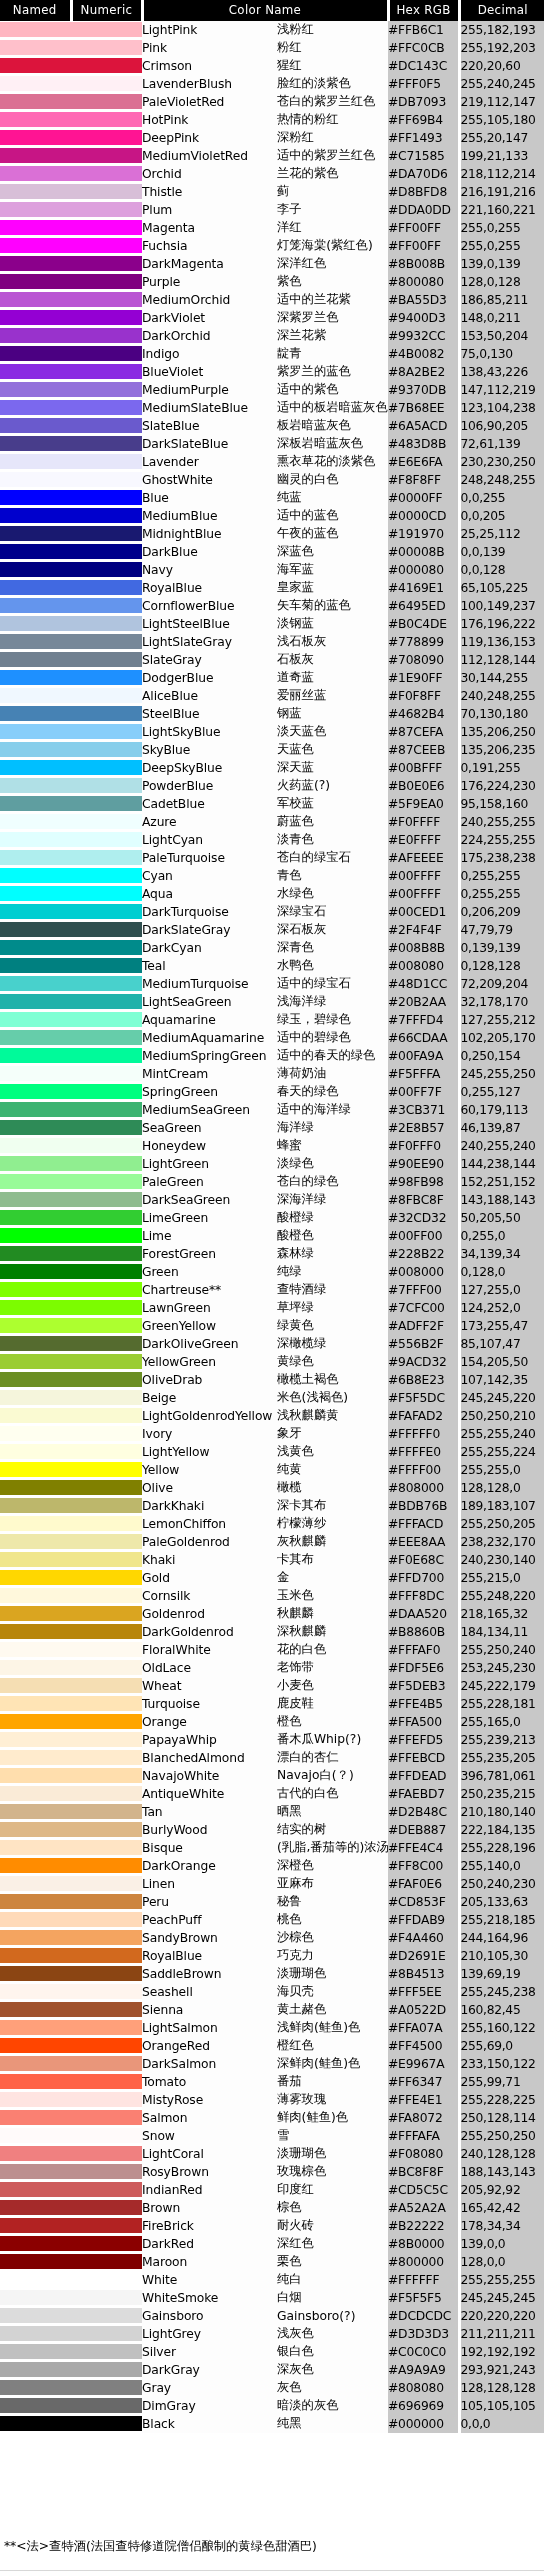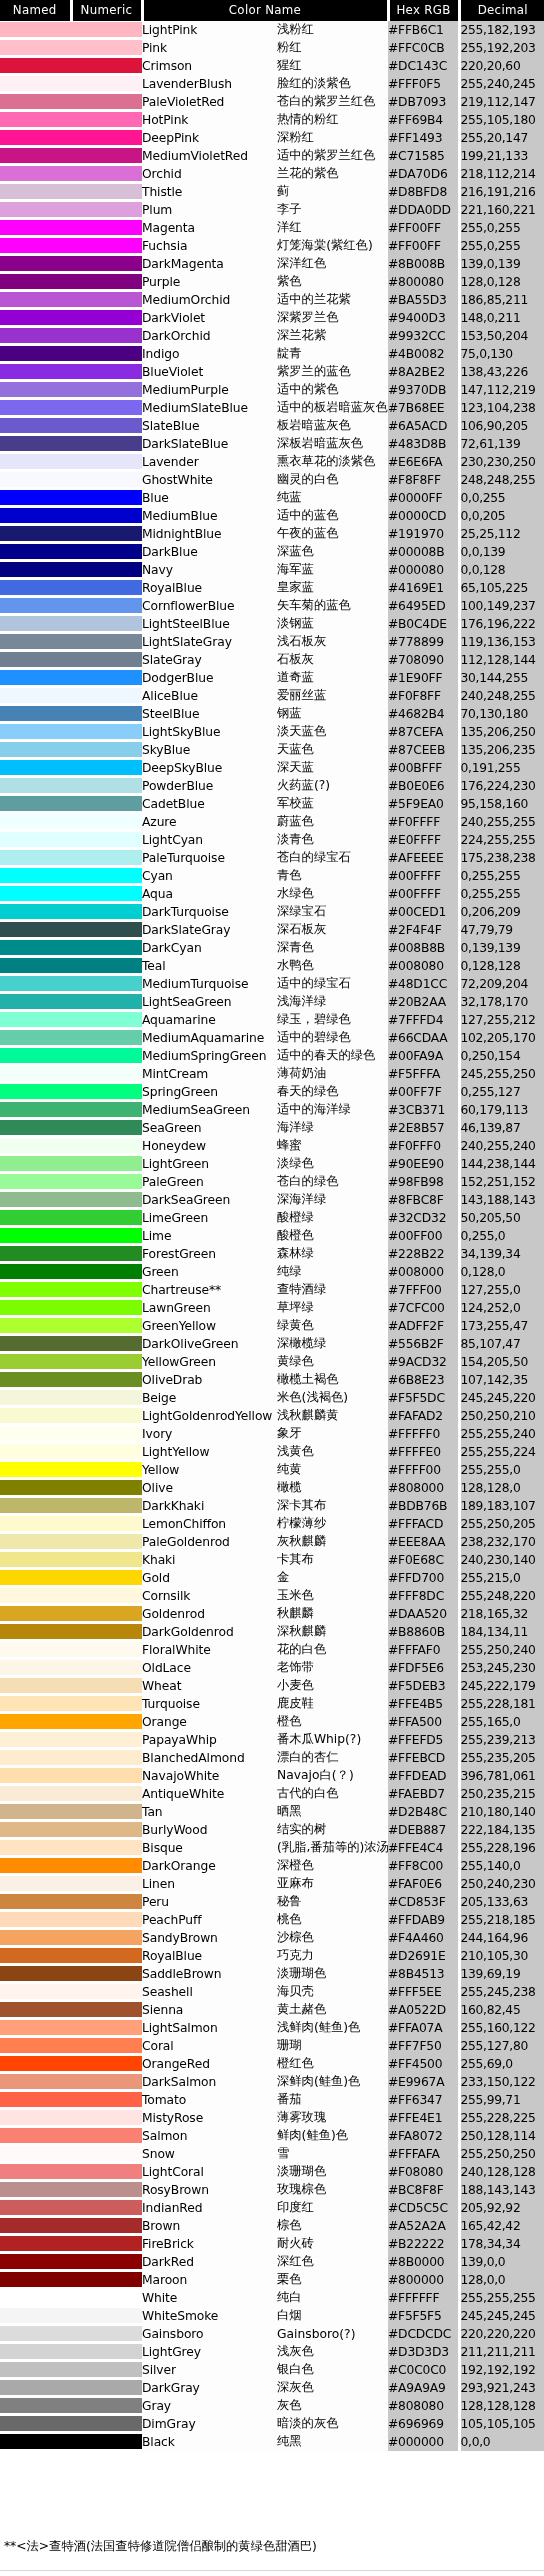--- a/index.html
+++ b/index.html
@@ -1490,32 +1490,20 @@
           <td class="swatch-cell">
             <span class="swatch" style="background: rgb(255, 160, 122);"></span>
           </td>
           <td class="en-name">LightSalmon</td>
           <td class="zh-name">浅鲜肉(鲑鱼)色</td>
           <td class="hex-val">#FFA07A</td>
           <td class="dec-val">255,160,122</td>
         </tr>
         <tr>
           <td class="swatch-cell">
-            <span class="swatch" style="background: rgb(255, 127, 80);"></span>
-          </td>
-          <td class="swatch-cell">
-            <span class="swatch" style="background: rgb(255, 127, 80);"></span>
-          </td>
-          <td class="en-name">Coral</td>
-          <td class="zh-name">珊瑚</td>
-          <td class="hex-val">#FF7F50</td>
-          <td class="dec-val">255,127,80</td>
-        </tr>
-        <tr>
-          <td class="swatch-cell">
             <span class="swatch" style="background: rgb(255, 69, 0);"></span>
           </td>
           <td class="swatch-cell">
             <span class="swatch" style="background: rgb(255, 69, 0);"></span>
           </td>
           <td class="en-name">OrangeRed</td>
           <td class="zh-name">橙红色</td>
           <td class="hex-val">#FF4500</td>
           <td class="dec-val">255,69,0</td>
         </tr>

